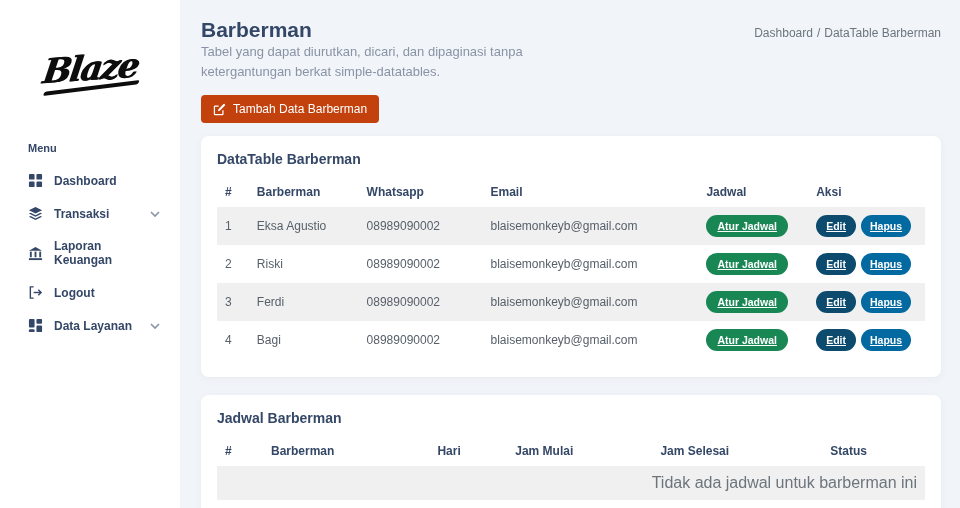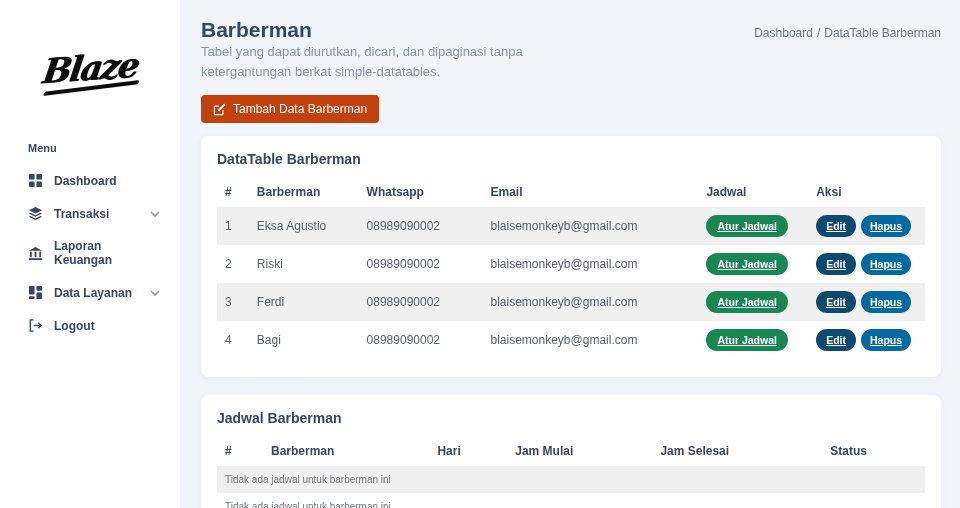--- a/index.html
+++ b/index.html
@@ -102,21 +102,21 @@
     border: none; border-radius: 20px;
     color: #fff; font-family: "Liberation Sans", sans-serif;
     font-size: 10.5px; font-weight: 600;
     padding: 5px 11px; cursor: pointer;
     white-space: nowrap;
     text-decoration: underline;
   }
   .pill.green { background: #198754; }
   .pill.blue  { background: #0c4a6e; margin-right: 5px; padding: 5px 10px; }
   .pill.red   { background: #0369a1; padding: 5px 9px; }
-  .empty-cell { text-align: left; color: #6c757d; font-size: 10px; padding: 8px; }
+  .empty-cell { text-align: right; color: #6c757d; font-size: 16px; padding: 8px; }
 </style>
 </head>
 <body>
 
 <aside class="sidebar">
   <div class="logo">
     <span class="logo-text">Blaze</span>
     <div class="logo-swoosh"></div>
   </div>
 
@@ -158,44 +158,44 @@
           <rect x="7" y="6" width="2" height="6"></rect>
           <rect x="12" y="6" width="2" height="6"></rect>
           <rect x="1" y="13" width="14" height="2"></rect>
         </svg>
     </span>
     <span>Laporan Keuangan</span>
   </div>
 
   <div class="menu-item">
     <span class="mi-icon">
+      <svg viewBox="0 0 16 16" fill="none" stroke="currentColor" stroke-width="1.5">
+          <path d="M6 2H2.5v12H6"></path>
+          <path d="M6 8h8"></path>
+          <path d="M11 5l3 3-3 3"></path>
+        </svg>
+    </span>
+    <span>Logout</span>
+  </div>
+
+  <div class="menu-item">
+    <span class="mi-icon">
       <svg viewBox="0 0 16 16" fill="currentColor">
           <rect x="1" y="1" width="6" height="9" rx="1"></rect>
           <rect x="9" y="1" width="6" height="5" rx="1"></rect>
           <rect x="1" y="12" width="6" height="3" rx="1"></rect>
           <rect x="9" y="8" width="6" height="7" rx="1"></rect>
         </svg>
     </span>
     <span>Data Layanan</span>
     <span class="chev">
       <svg viewBox="0 0 10 10" fill="none" stroke="currentColor" stroke-width="1.6">
           <polyline points="1,3 5,7 9,3"></polyline>
         </svg>
     </span>
-  </div>
-
-  <div class="menu-item">
-    <span class="mi-icon">
-      <svg viewBox="0 0 16 16" fill="none" stroke="currentColor" stroke-width="1.5">
-          <path d="M6 2H2.5v12H6"></path>
-          <path d="M6 8h8"></path>
-          <path d="M11 5l3 3-3 3"></path>
-        </svg>
-    </span>
-    <span>Logout</span>
   </div>
 </aside>
 
 <main class="main">
 
   <div class="header-row">
     <h1 class="page-title">Barberman</h1>
     <div class="breadcrumb">
       <span class="bc-link">Dashboard</span><span class="bc-sep">/</span><span>DataTable Barberman</span>
     </div>

